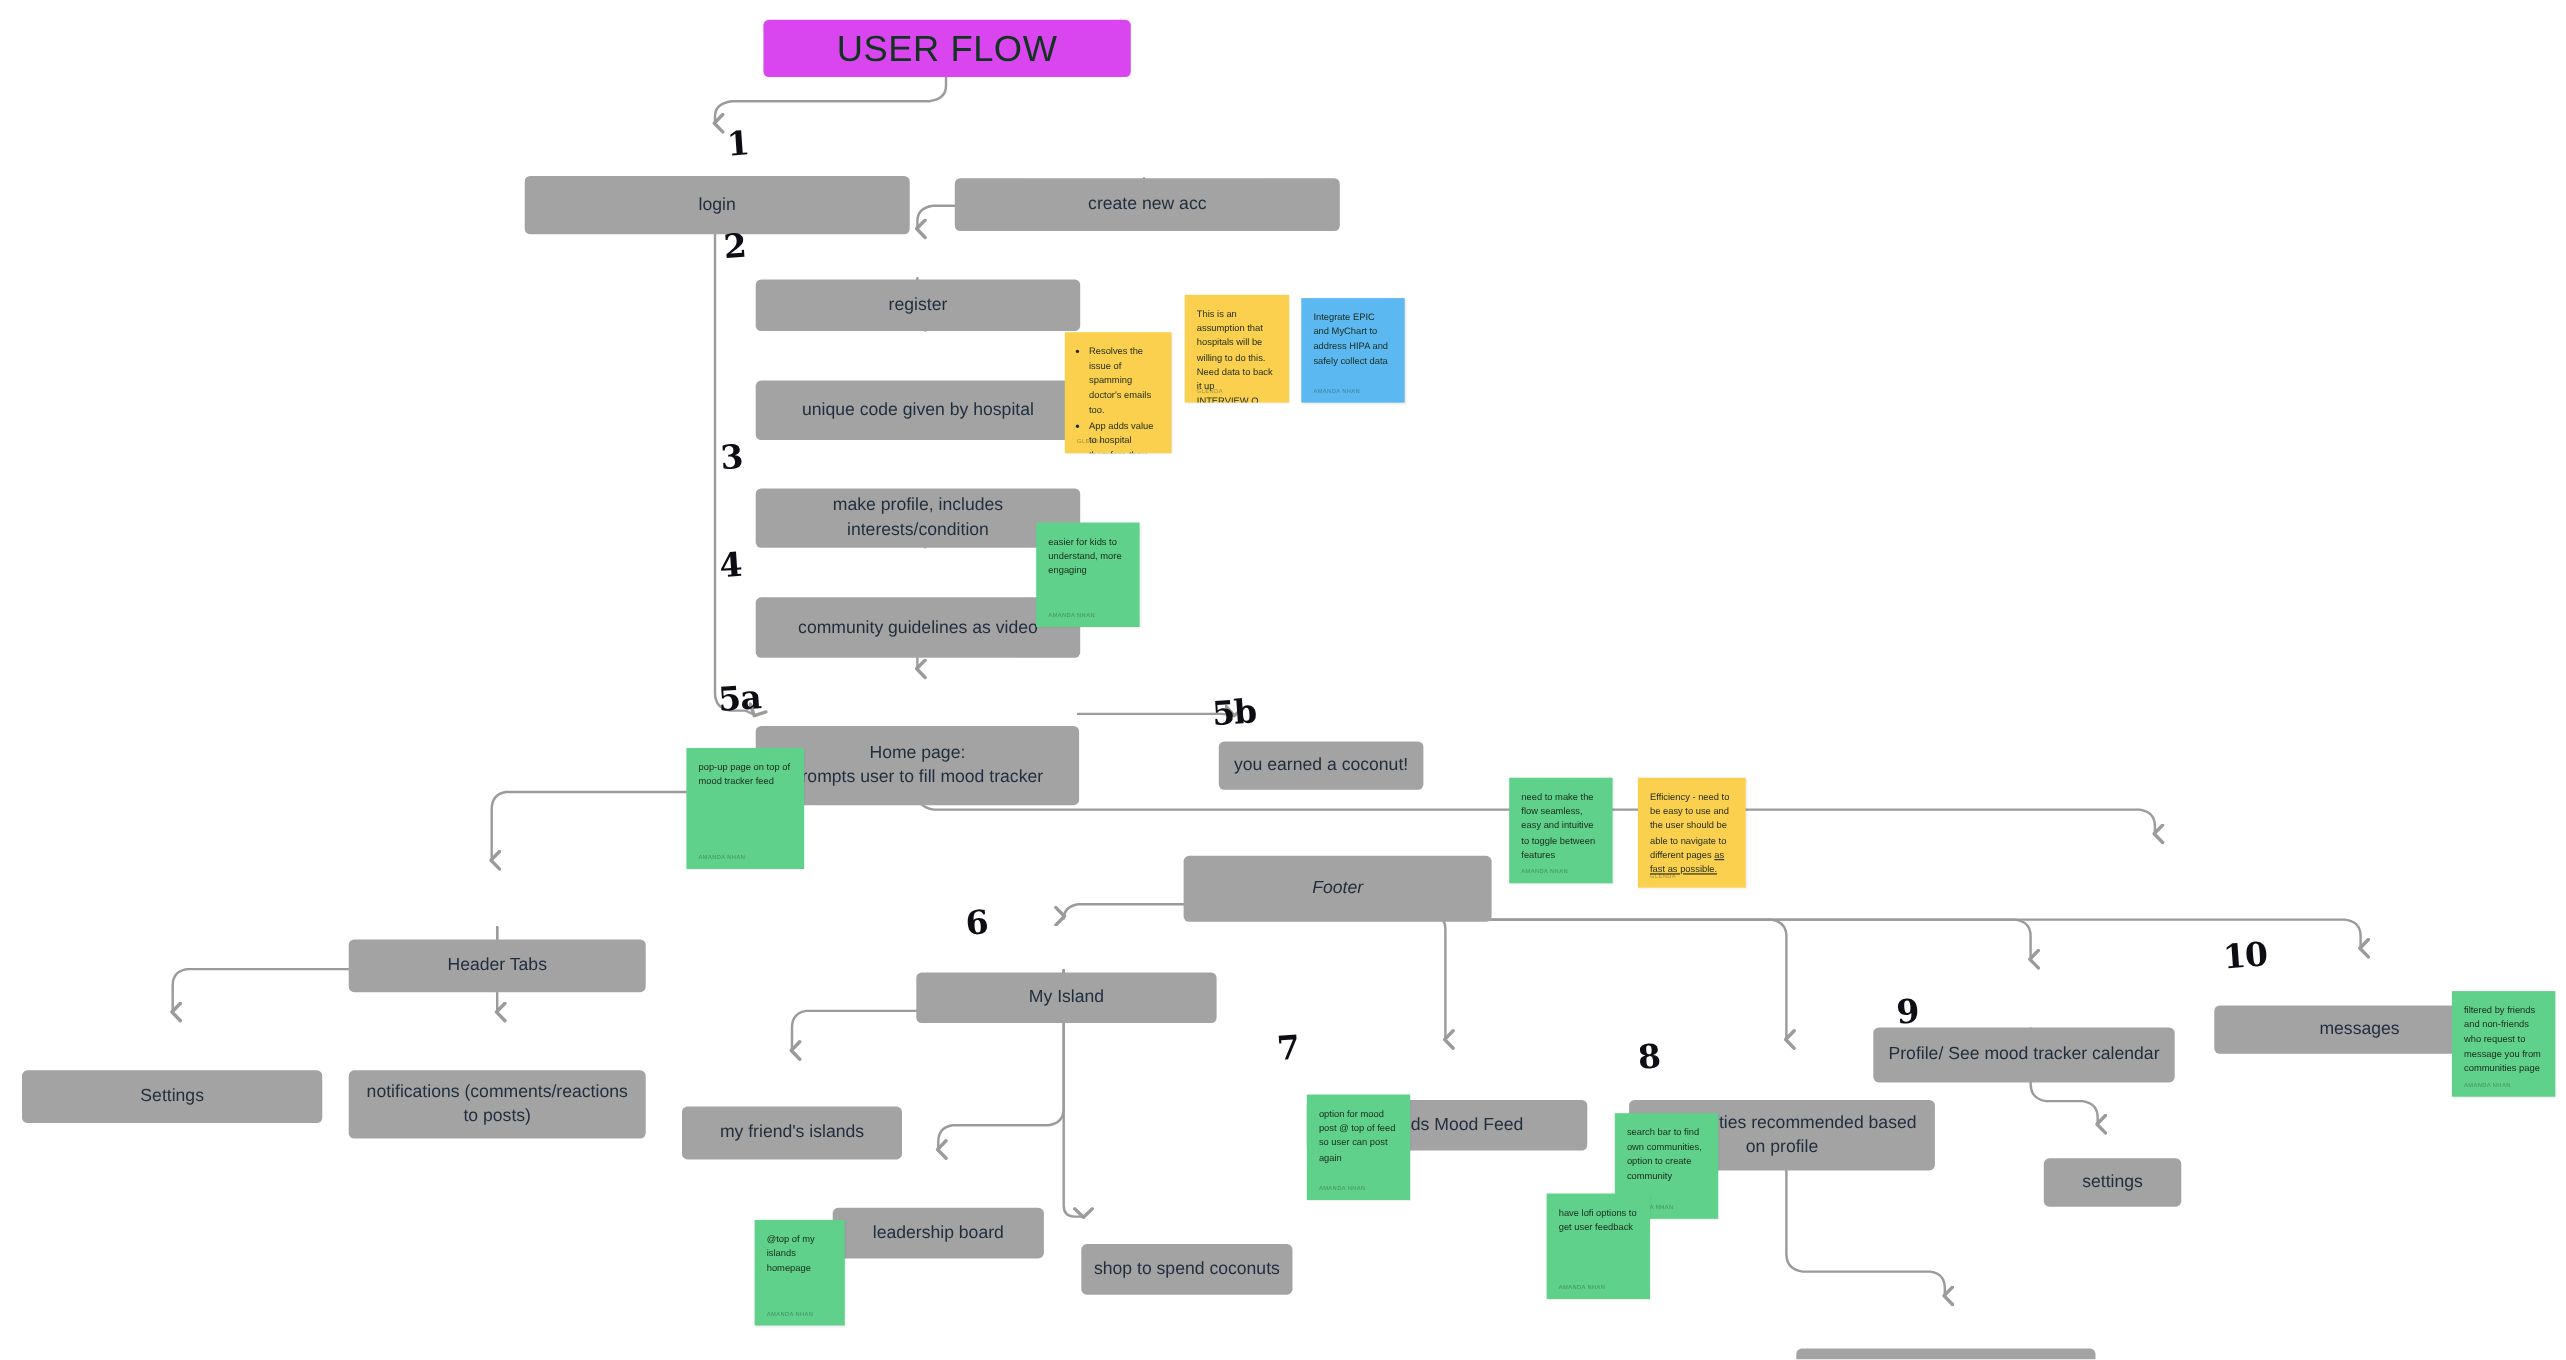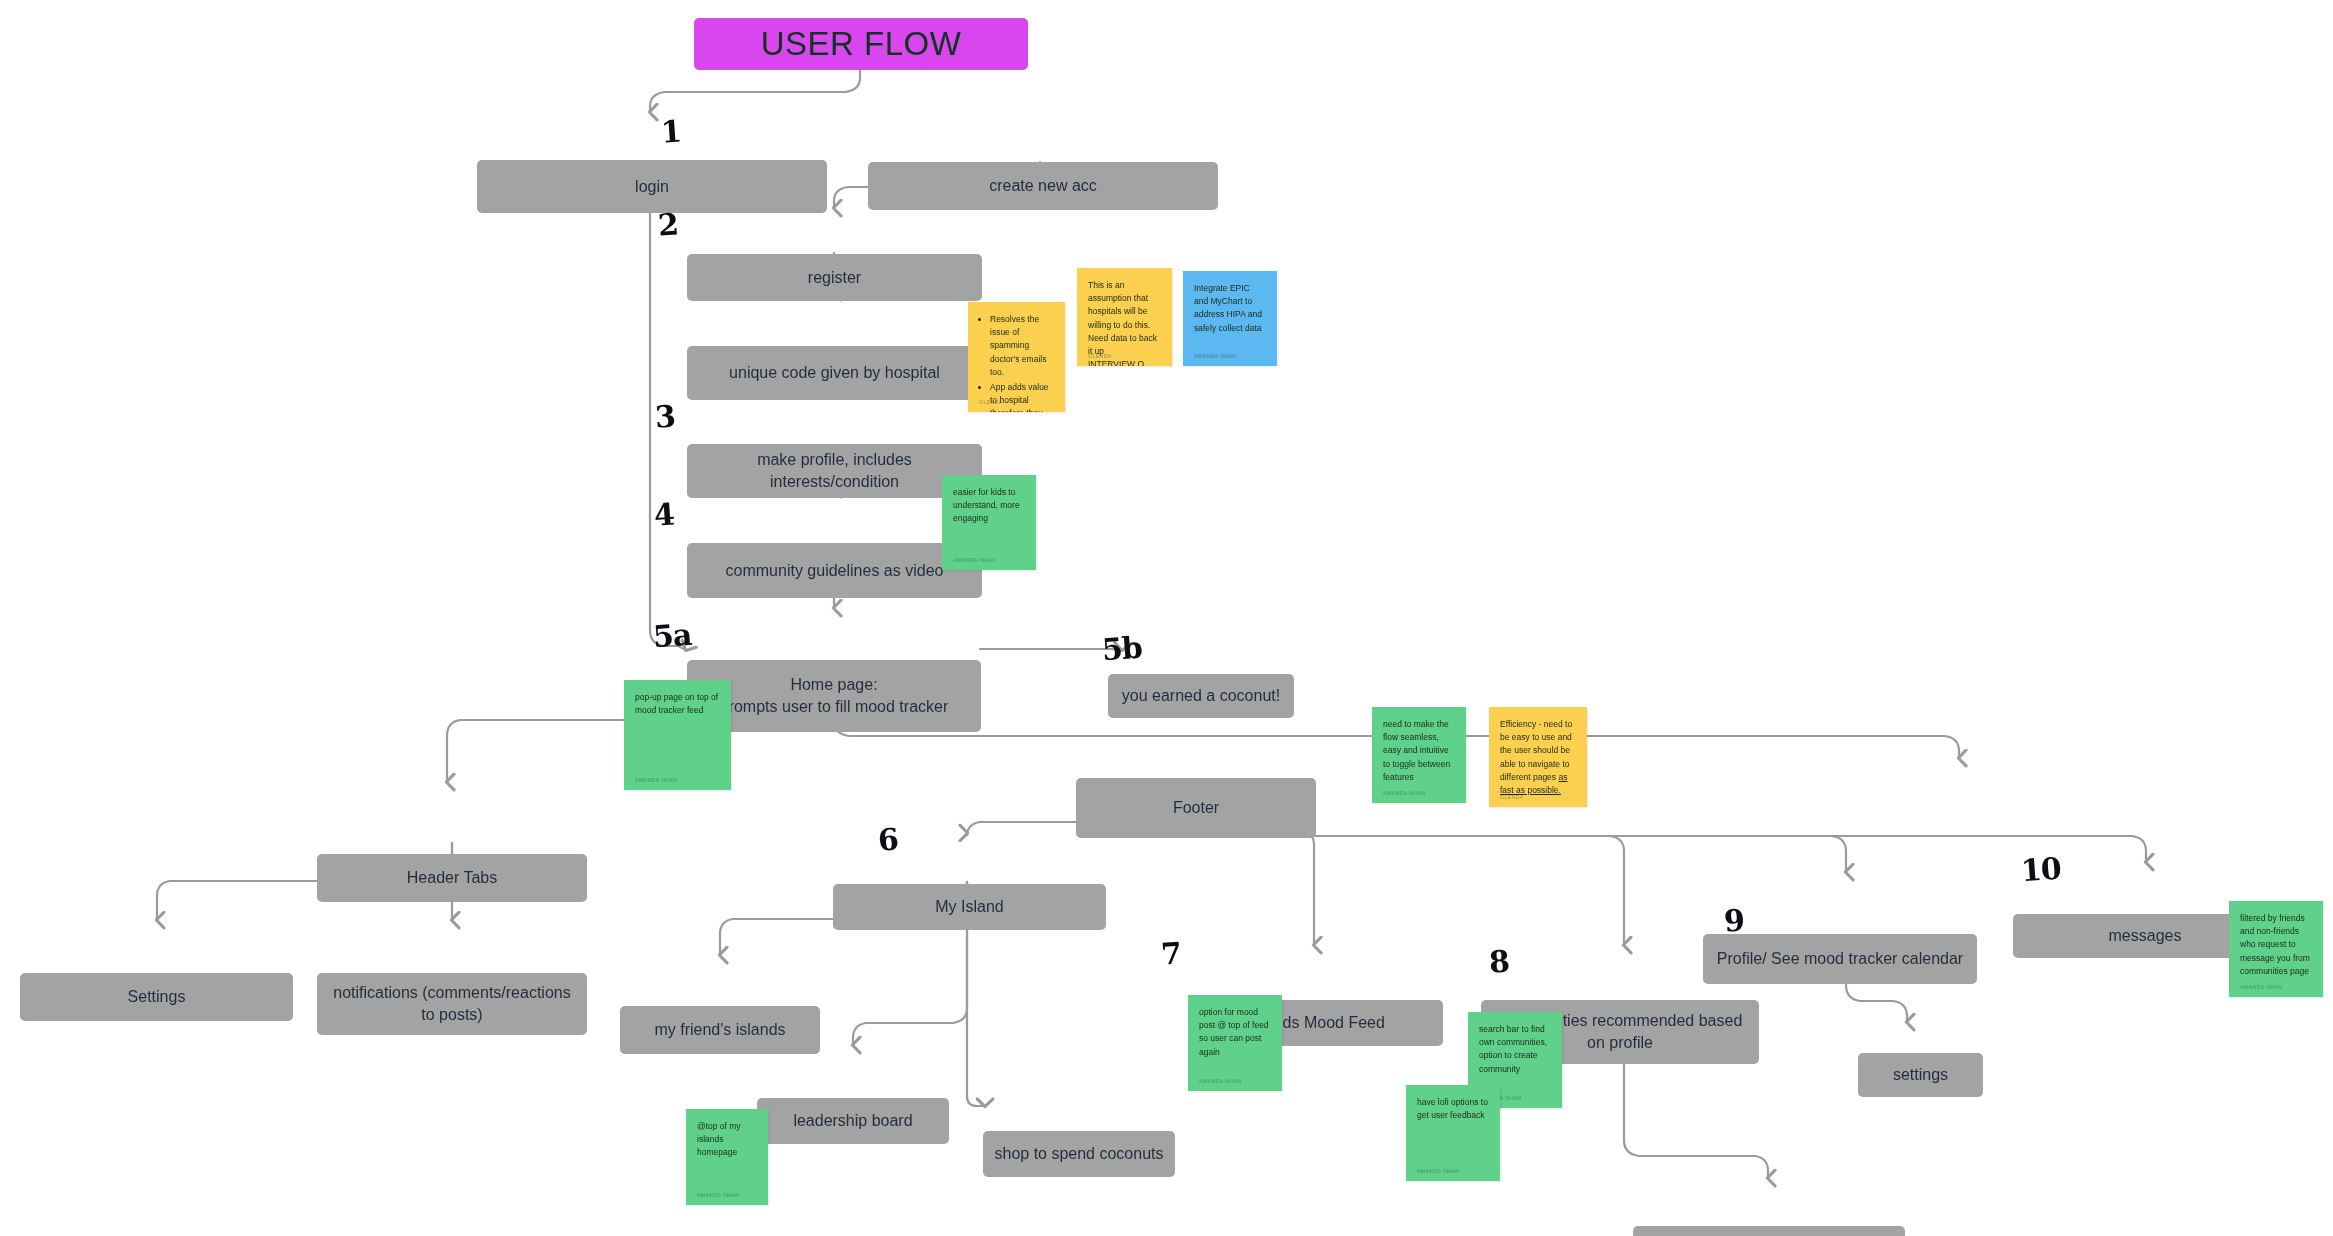--- a/index.html
+++ b/index.html
@@ -176,21 +176,21 @@
 
   <div class="node blue flow-node" style="left:687px; top:612px; width:294px; height:72px;">
     <span class="node-label">Home page:
 prompts user to fill mood tracker</span>
   </div>
 
   <div class="node blue flow-node" style="left:1108px; top:626px; width:186px; height:44px;">
     <span class="node-label">you earned a coconut!</span>
   </div>
 
-  <div class="node blue flow-node" style="left:1076px; top:730px; width:240px; height:60px;">
+  <div class="node blue flow-node" style="left:1076px; top:730px; width:280px; height:60px;font-style:italic;">
     <span class="node-label">Footer</span>
   </div>
 
   <div class="node blue flow-node" style="left:317px; top:806px; width:270px; height:48px;">
     <span class="node-label">Header Tabs</span>
   </div>
 
   <div class="node blue flow-node" style="left:20px; top:925px; width:273px; height:48px;">
     <span class="node-label">Settings</span>
   </div>

